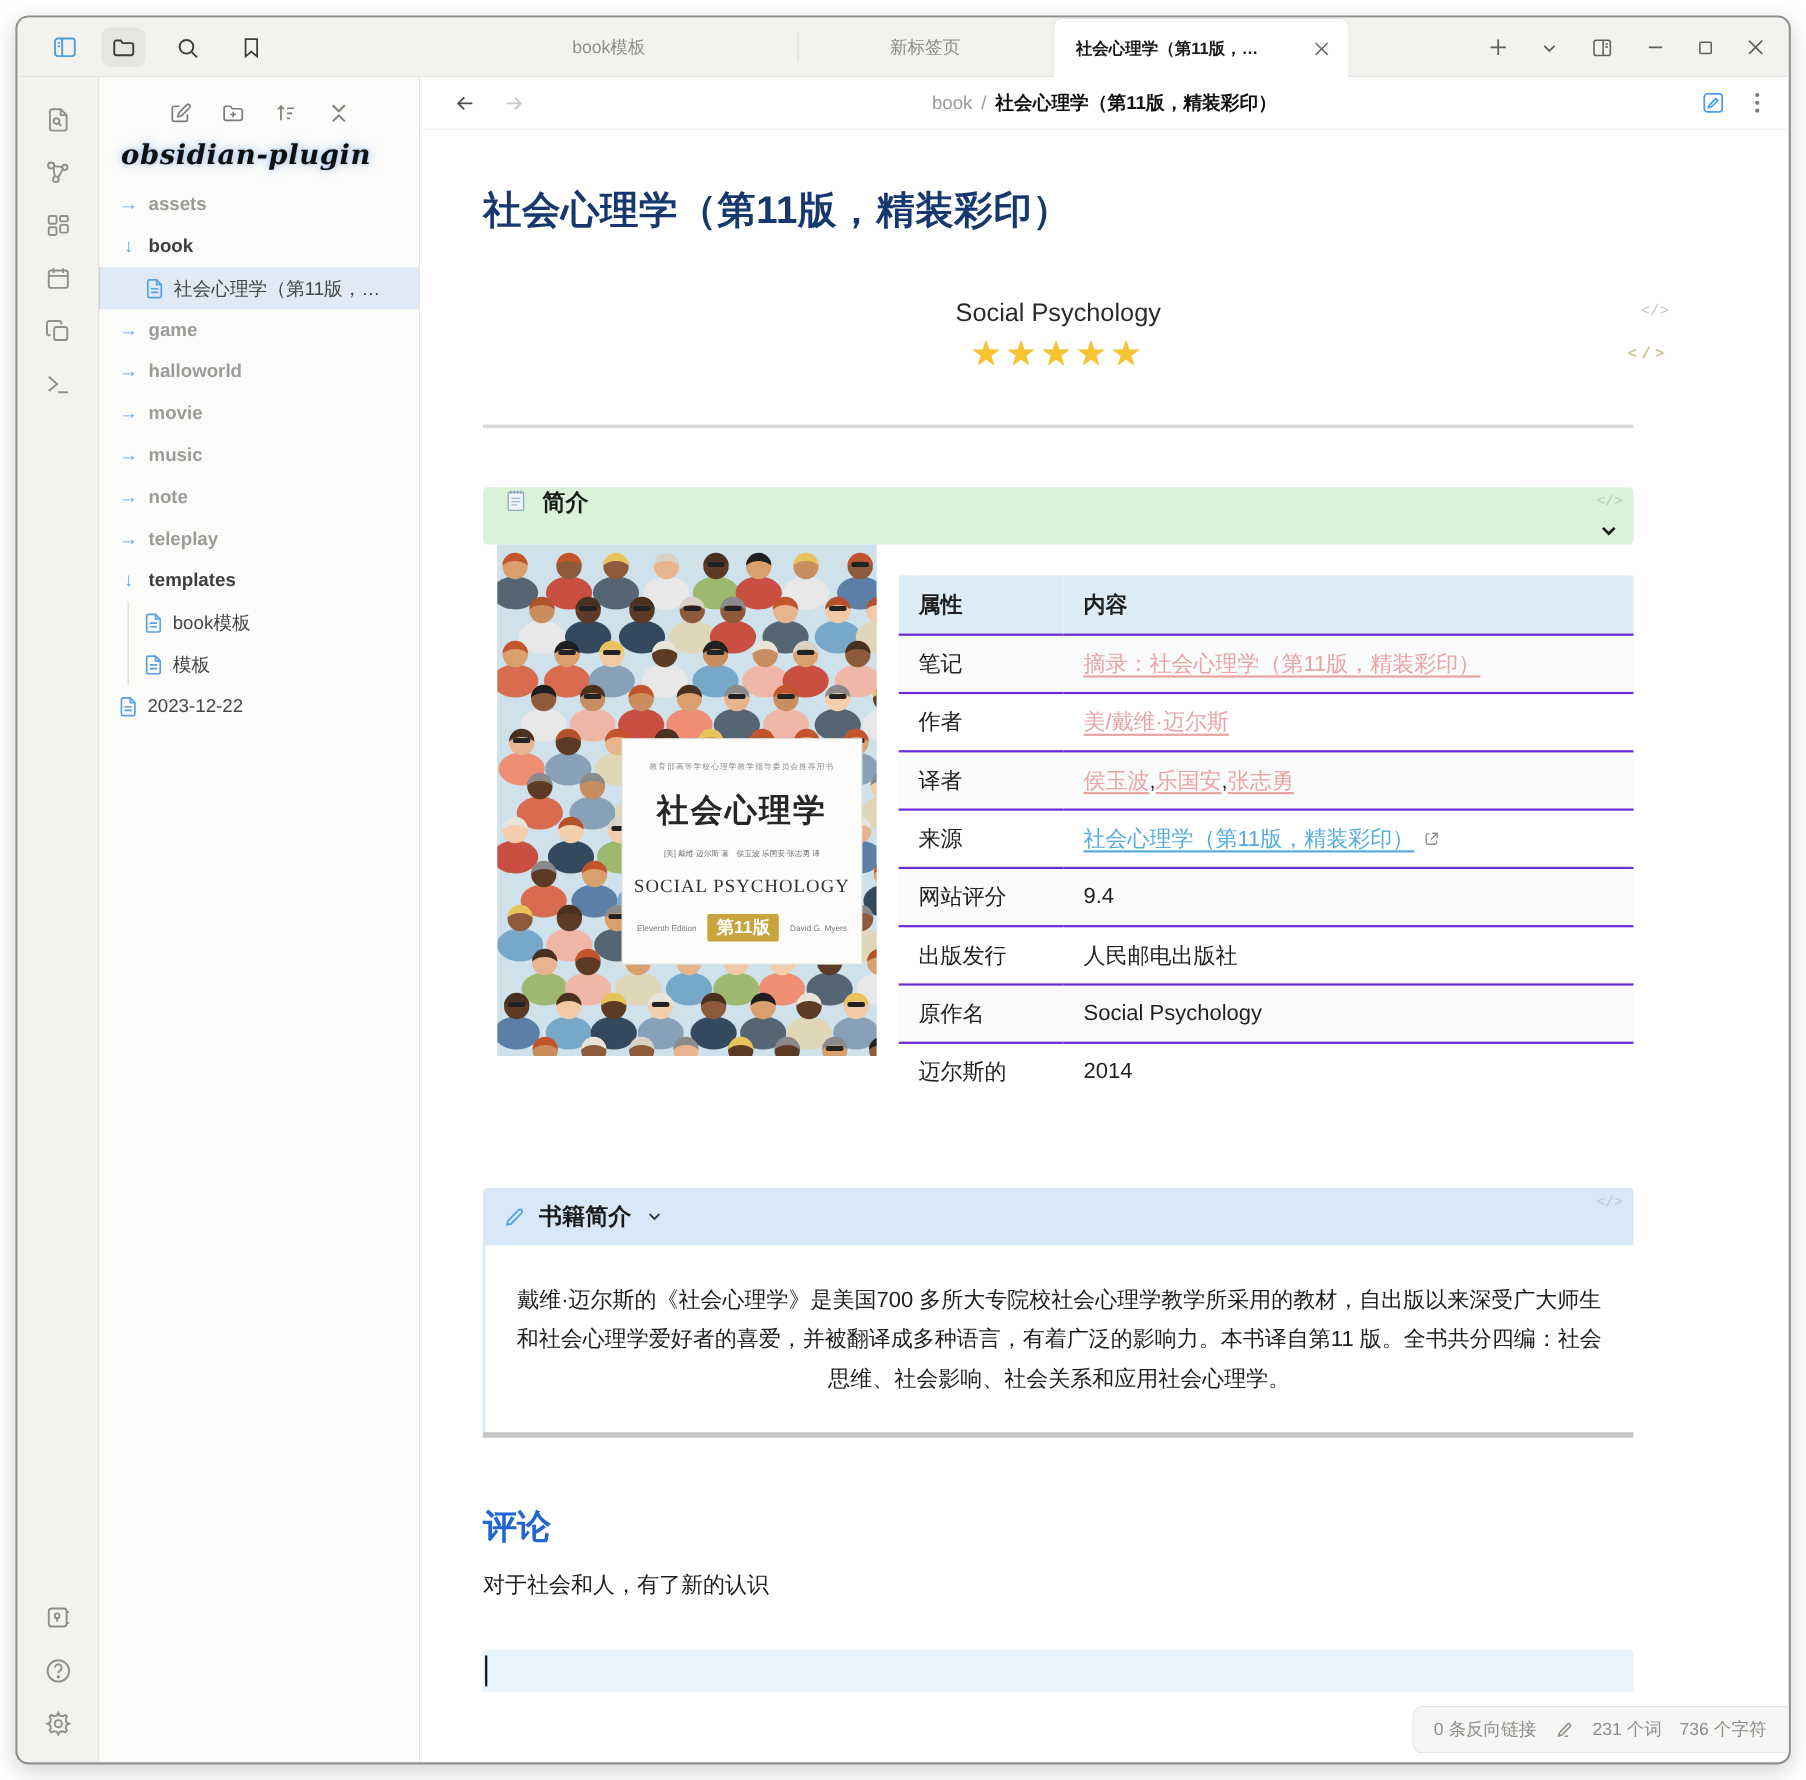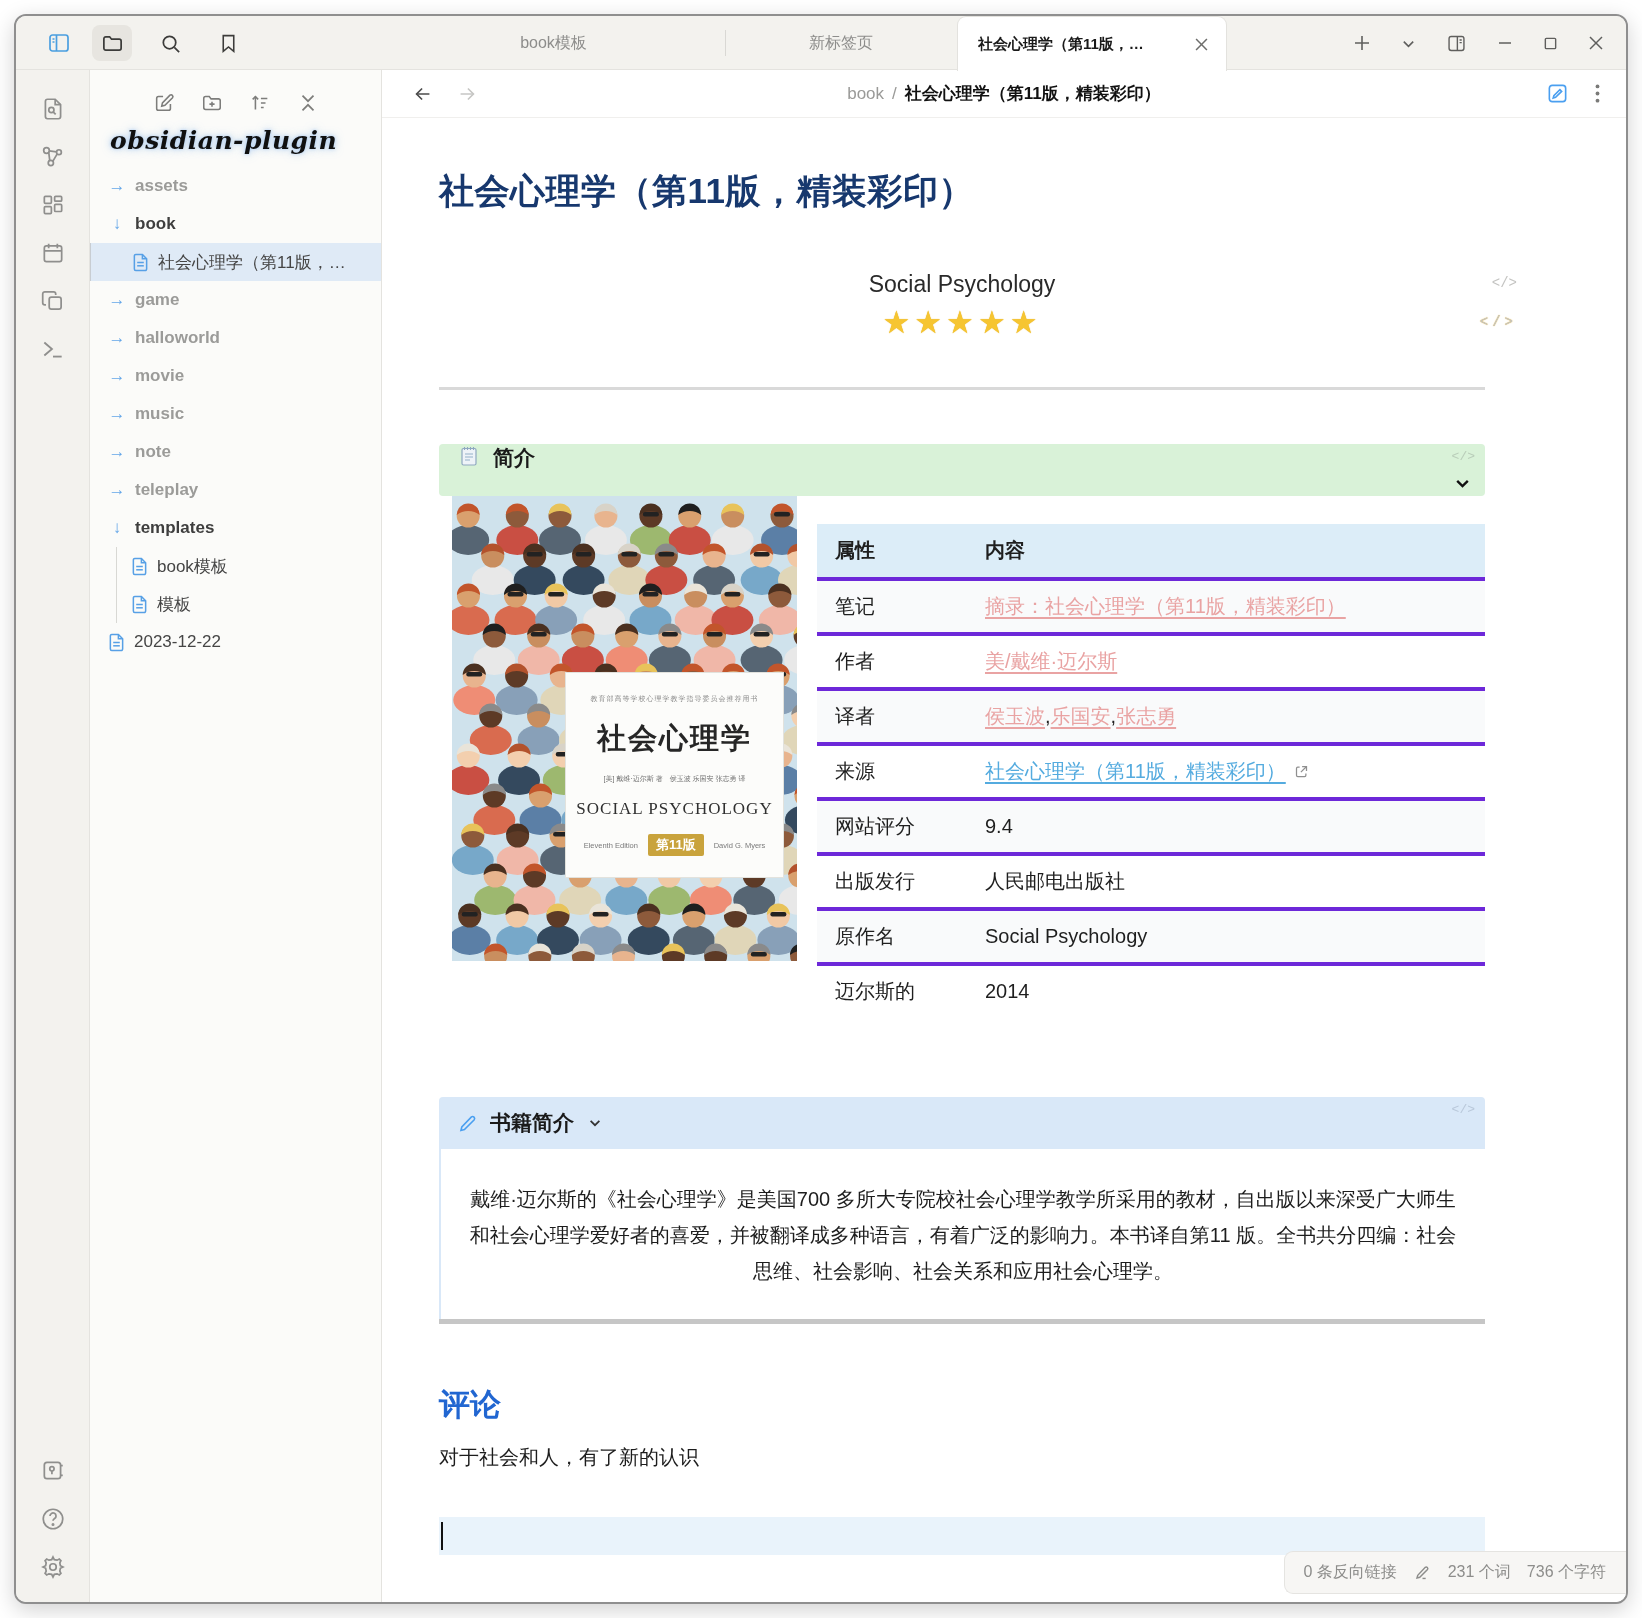--- a/index.html
+++ b/index.html
@@ -75,25 +75,25 @@
   .cover { margin-left:13px; width:345px; height:465px; position:relative; overflow:hidden; flex:0 0 auto; background:#cfe2ec; }
   .cover svg.crowd { position:absolute; inset:0; }
   .cover-panel { position:absolute; left:33%; top:38%; width:63%; height:44%; background:#fcfcfa; box-shadow:0 0 0 1px #e2e2dd;
     display:flex; flex-direction:column; align-items:center; justify-content:space-evenly; text-align:center; padding:6px 8px; }
   .cp-badge { font-size:7px; color:#8a8a8a; letter-spacing:1px; white-space:nowrap; }
   .cp-title { font-family:"DejaVu Serif","Liberation Serif",serif; font-size:29px; font-weight:bold; color:#262626; letter-spacing:2px; white-space:nowrap; }
   .cp-authors { font-size:7px; color:#6e6e6e; white-space:nowrap; }
   .cp-en { font-family:"Liberation Serif","DejaVu Serif",serif; font-size:17px; color:#303030; letter-spacing:1px; white-space:nowrap; }
   .cp-bottom { display:flex; align-items:center; gap:10px; }
   .cp-small { font-size:7.5px; color:#7a7a7a; }
-  .cp-ed-badge { background:#c9a33c; color:#fff; font-size:13px; font-weight:bold; padding:2px 8px; border-radius:2px; }
+  .cp-ed-badge { background:#c9a33c; color:#fff; font-size:16px; font-weight:bold; padding:2px 8px; border-radius:2px; }
   .info-table { flex:1; margin-top:28px; }
   table.props { width:100%; border-collapse:collapse; font-size:20px; color:#1f1f1f; }
   table.props th { background:#dcedf8; text-align:left; font-weight:bold; padding:13px 18px; }
-  table.props td { padding:12px 18px; border-top:4px solid #6d28d9; }
+  table.props td { padding:12px 18px; border-top:2px solid #6d28d9; }
   table.props tr td:first-child, table.props th:first-child { width:150px; }
   table.props tbody tr:nth-child(odd) { background:#f9fafb; }
   table.props tbody tr:nth-child(even) { background:#ffffff; }
   a.unresolved { color:#e9a3a3; text-decoration:underline; text-underline-offset:4px; cursor:pointer; }
   a.resolved { color:#54abdf; text-decoration:underline; text-underline-offset:4px; cursor:pointer; }
   .ext-ic { display:inline-block; margin-left:8px; color:#8f8f8f; vertical-align:-1px; }
   .callout { margin-top:80px; }
   .callout-head { background:#d9e8f8; border-radius:4px 4px 0 0; height:52px; display:flex; align-items:center; gap:12px; padding:0 18px; position:relative; }
   .callout-head .sec-title { font-size:21px; font-weight:bold; color:#1a1a1a; }
   .callout-head .fold { color:#333; display:flex; margin-left:2px; cursor:pointer; }

